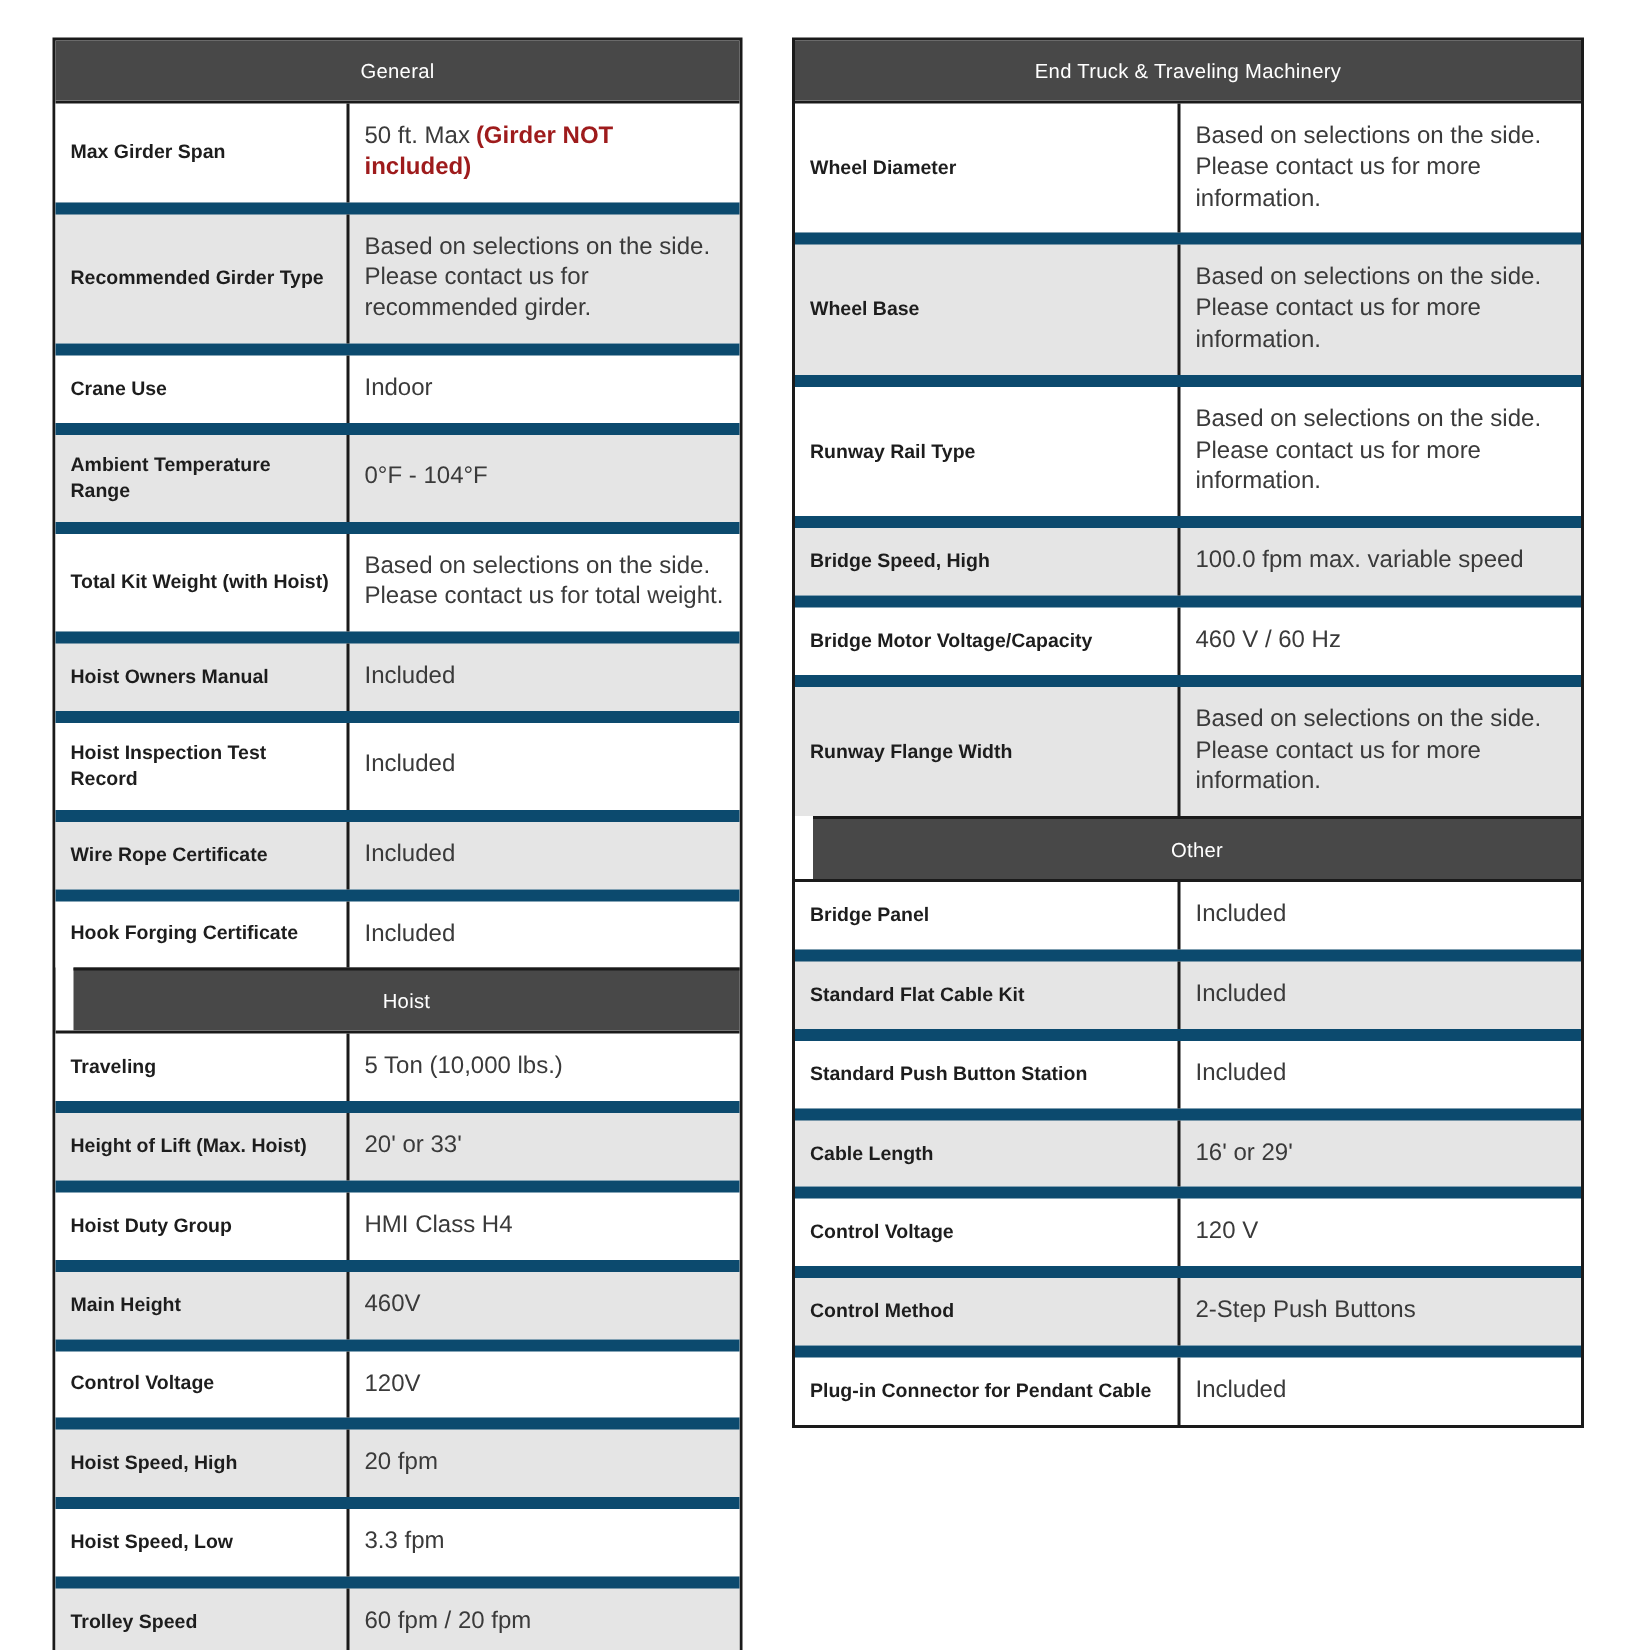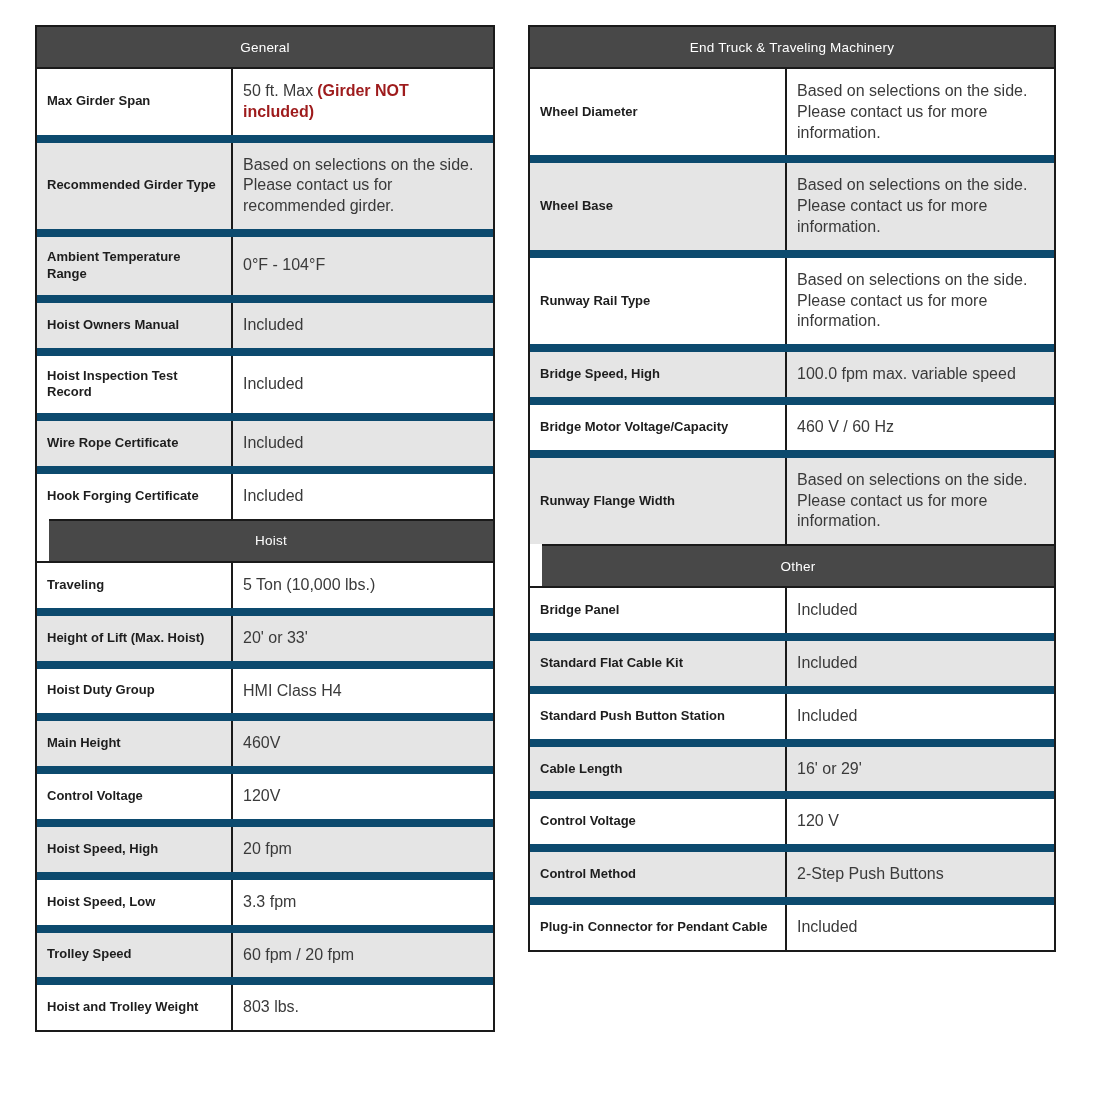--- a/index.html
+++ b/index.html
@@ -87,24 +87,36 @@
             <div class="cell value-cell">
               <div><span class="value-text">50 ft. Max</span><span class="value-note">(Girder NOT included)</span></div>
             </div>
           </div>
           <div class="spec-row row-alt">
             <div class="cell label-cell">Recommended Girder Type</div>
             <div class="cell value-cell">
               <div><span class="value-text">Based on selections on the side. Please contact us for recommended girder.</span></div>
             </div>
           </div>
+          <div class="spec-row row-plain">
+            <div class="cell label-cell">Crane Use</div>
+            <div class="cell value-cell">
+              <div><span class="value-text">Indoor</span></div>
+            </div>
+          </div>
           <div class="spec-row row-alt">
             <div class="cell label-cell">Ambient Temperature Range</div>
             <div class="cell value-cell">
               <div><span class="value-text">0°F - 104°F</span></div>
+            </div>
+          </div>
+          <div class="spec-row row-plain">
+            <div class="cell label-cell">Total Kit Weight (with Hoist)</div>
+            <div class="cell value-cell">
+              <div><span class="value-text">Based on selections on the side. Please contact us for total weight.</span></div>
             </div>
           </div>
           <div class="spec-row row-alt">
             <div class="cell label-cell">Hoist Owners Manual</div>
             <div class="cell value-cell">
               <div><span class="value-text">Included</span></div>
             </div>
           </div>
           <div class="spec-row row-plain">
             <div class="cell label-cell">Hoist Inspection Test Record</div>

